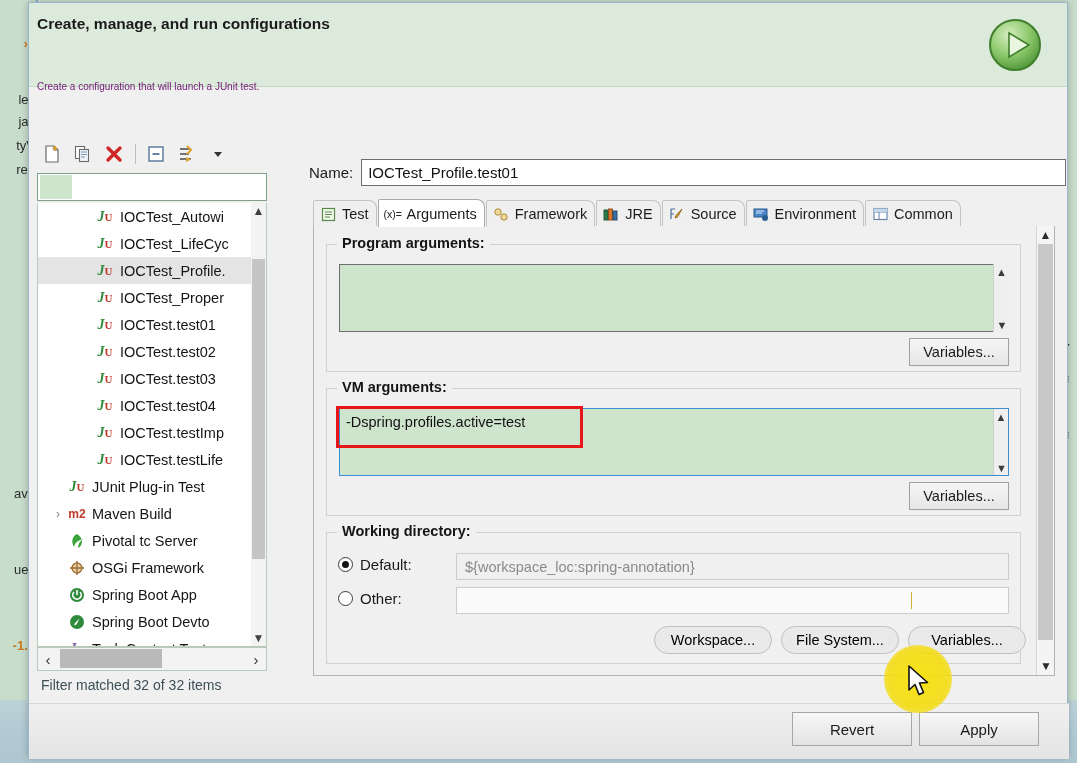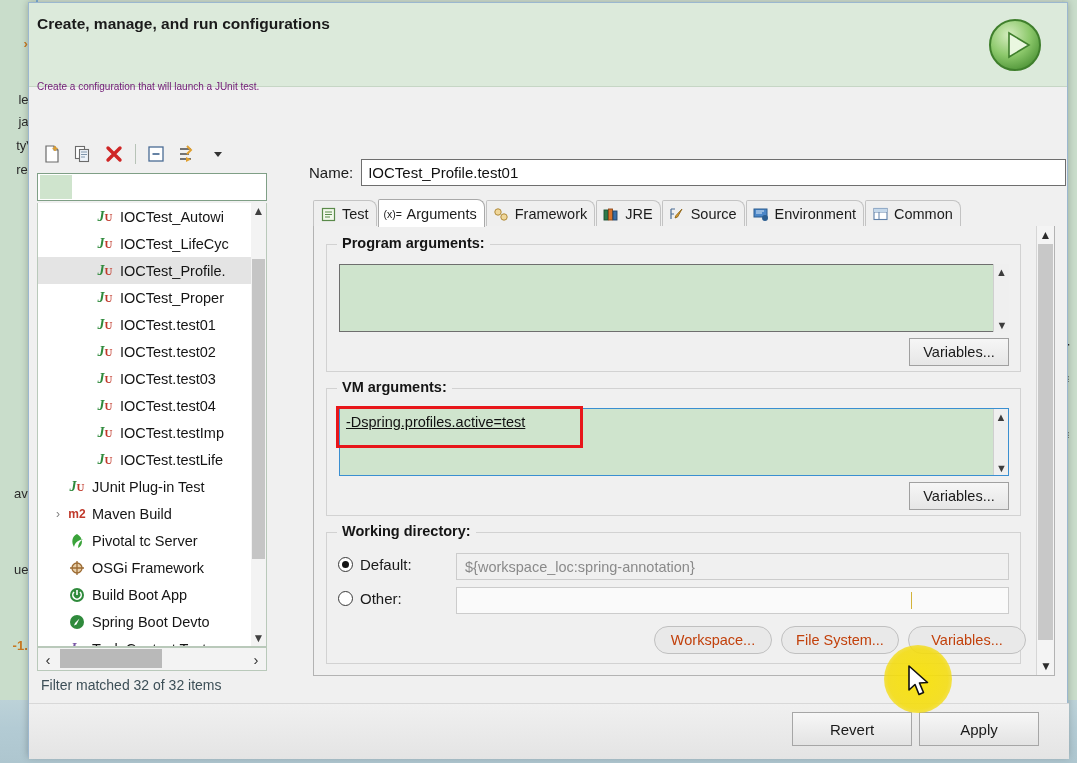--- a/index.html
+++ b/index.html
@@ -441,21 +441,21 @@
     border: 1px solid #a0a0a0;
     box-sizing: border-box;
     font-family: "Liberation Sans", sans-serif;
     font-size: 14.5px;
     color: #1a1a1a;
     cursor: pointer;
     display: flex;
     align-items: center;
     justify-content: center;
   }
-  .btn.disabled { color: #c2410c; background: #e9e9e9; border-color: #c0c0c0; border-radius: 14px; }
+  .btn.disabled { color: #000000; background: #e9e9e9; border-color: #c0c0c0; border-radius: 14px; }
 
   .radio-row {
     position: absolute;
     display: flex;
     align-items: center;
     font-size: 15px;
   }
   .radio {
     width: 15px; height: 15px;
     border: 1.6px solid #3a3a3a;
@@ -761,21 +761,21 @@
             </div>
             <div class="tree-item" style="padding-left: 12px;">
               <span class="expander"></span>
               <span class="t-icon">
                 <svg width="16" height="16" viewBox="0 0 16 16">
                   <circle cx="8" cy="8" r="7" fill="#2f8a3c"></circle>
                   <path d="M8 3 V8" stroke="#fff" stroke-width="1.6"></path>
                   <path d="M5 5 A4.2 4.2 0 1 0 11 5" fill="none" stroke="#fff" stroke-width="1.6"></path>
                 </svg>
               </span>
-              <span class="t-label">Build Boot App</span>
+              <span class="t-label">Spring Boot App</span>
             </div>
             <div class="tree-item" style="padding-left: 12px;">
               <span class="expander"></span>
               <span class="t-icon">
                 <svg width="16" height="16" viewBox="0 0 16 16">
                   <circle cx="8" cy="8" r="7" fill="#2f8a3c"></circle>
                   <path d="M10.5 4.5 L6 9 L5 11.5 L7.5 10.5 Z" fill="#fff"></path>
                 </svg>
               </span>
               <span class="t-label">Spring Boot Devto</span>
@@ -888,21 +888,21 @@
           <textarea class="args-area" style="left: 25px; top: 38px; width: 670px; height: 68px;"></textarea>
           <div class="area-vscroll" style="left:679px; top:38px; width:16px; height:68px;">
             <div class="a-arrow">▲</div>
             <div class="a-arrow" style="position:absolute;bottom:0;width:16px;">▼</div>
           </div>
           <div class="btn" style="left:595px; top:112px; width:100px;">Variables...</div>
 
           <div class="group" style="left:12px; top:162px; width:695px; height:128px;">
             <span class="group-title">VM arguments:</span>
           </div>
-          <textarea class="args-area focused" style="left: 25px; top: 182px; width: 670px; height: 68px; text-decoration: underline;">-Dspring.profiles.active=test</textarea>
+          <textarea class="args-area focused" style="left: 25px; top: 182px; width: 670px; height: 68px;">-Dspring.profiles.active=test</textarea>
           <div class="area-vscroll" style="left:679px; top:183px; width:15px; height:66px;">
             <div class="a-arrow">▲</div>
             <div class="a-arrow" style="position:absolute;bottom:0;width:15px;">▼</div>
           </div>
 
           <div id="vm-annotation" style="position:absolute; left:22px; top:180px; width:247px; height:42px; border:3px solid #e8161a; box-sizing:border-box; pointer-events:none;"></div>
           <div class="btn" style="left:595px; top:256px; width:100px;">Variables...</div>
 
           <div class="group" style="left:12px; top:306px; width:695px; height:132px;">
             <span class="group-title">Working directory:</span>

